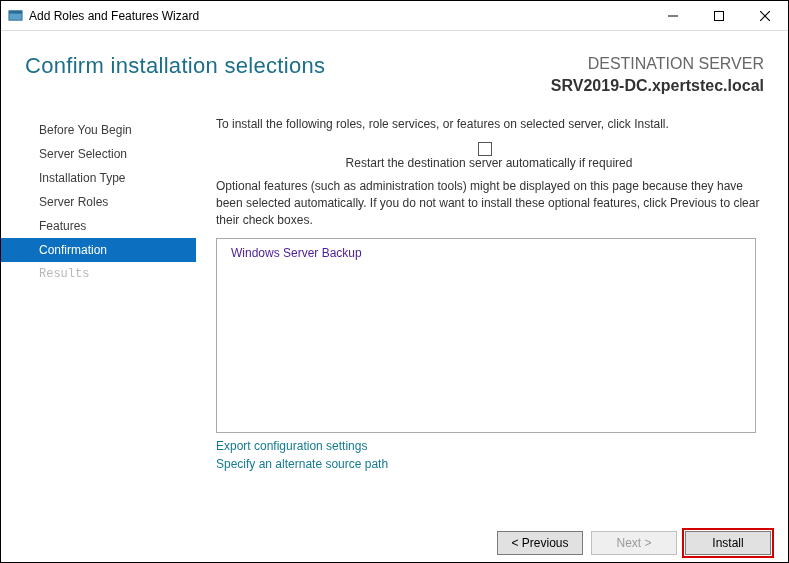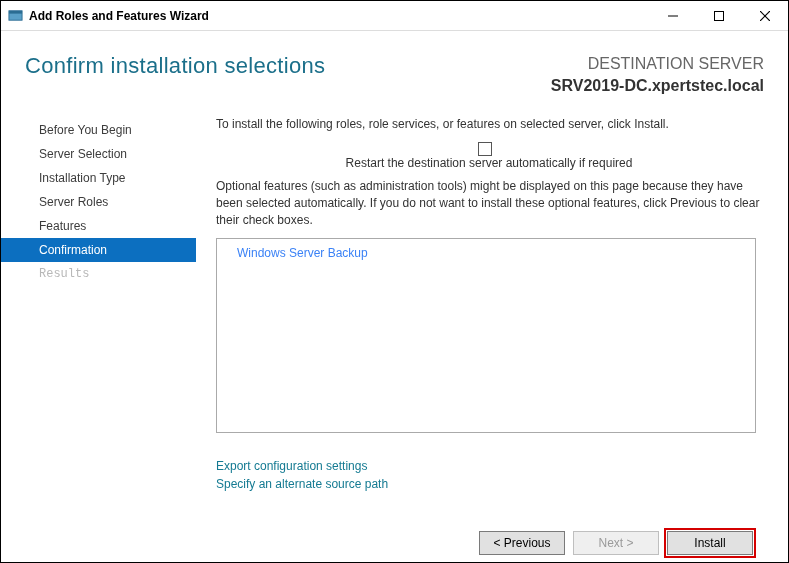--- a/index.html
+++ b/index.html
@@ -11,21 +11,20 @@
   height: 563px;
   overflow: hidden;
   border: 1px solid #000;
 }
 .titlebar {
   height: 30px;
   display: flex;
   align-items: center;
   padding: 0 0 0 6px;
   border-bottom: 1px solid #ddd;
-  font-weight: bold;
 }
 .titlebar .app-icon {
   width: 16px; height: 16px;
   margin-right: 6px;
   display: inline-flex;
   align-items: center; justify-content: center;
 }
 .titlebar .title { font-size: 12px; color: #000; }
 .titlebar .spacer { flex: 1; }
 .win-btns { display: flex; }
@@ -90,40 +89,40 @@
 .cb {
   width: 14px; height: 14px;
   border: 1px solid #555;
   margin-right: 8px;
   background: #fff;
 }
 .feature-box {
   border: 1px solid #aaa;
   height: 195px;
   width: 540px;
-  padding: 7px 20px;
+  padding: 7px 14px;
   margin-top: 6px;
   font-size: 12px;
-  color: #3b82f6;
+  color: #4c1d95;
   background: #fff;
 }
 .links {
-  margin-top: 24px;
+  margin-top: 4px;
 }
 .link {
   color: #147a92;
   font-size: 12px;
   line-height: 1.5;
   cursor: default;
   display: block;
 }
 .footer {
   position: absolute;
   bottom: 8px;
-  right: 36px;
+  right: 18px;
   display: flex;
   gap: 8px;
   padding-left: 24px;
 }
 .btn {
   min-width: 86px;
   height: 24px;
   border: 1px solid #7a7a7a;
   background: #e1e1e1;
   font-size: 12px;

